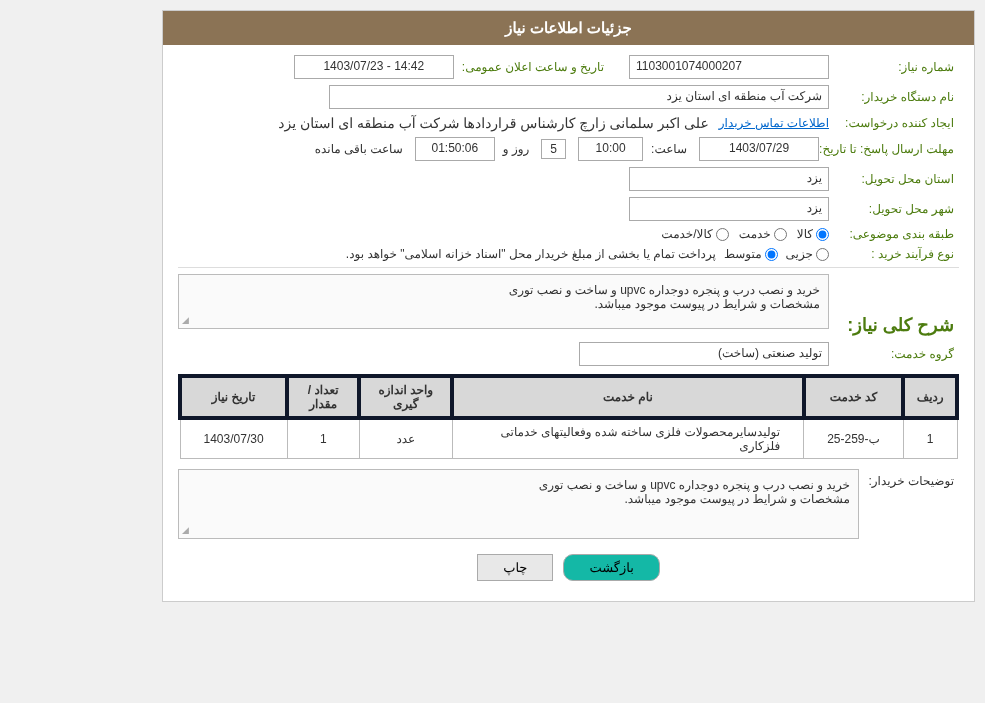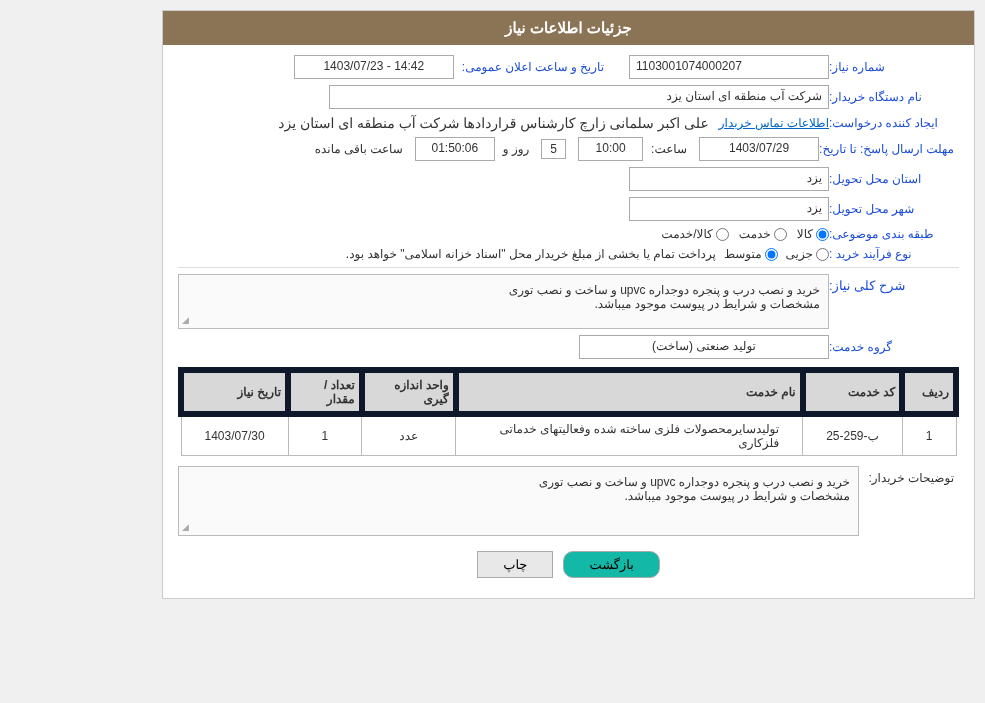--- a/index.html
+++ b/index.html
@@ -32,23 +32,23 @@
       padding: 10px 15px;
     }
     .info-row {
       display: flex;
       align-items: center;
       margin-bottom: 6px;
       flex-direction: row;
     }
     .label-cell {
       min-width: 130px;
-      text-align: left;
+      text-align: right;
       padding-right: 5px;
-      color: #1d4ed8;
+      color: #4d7c0f;
       font-size: 12px;
       white-space: nowrap;
     }
     .value-cell {
       flex: 1;
       display: flex;
       align-items: center;
     }
     .input-box {
       border: 1px solid #aaa;
@@ -122,23 +122,23 @@
       position: relative;
     }
     .service-table {
       width: 100%;
       border-collapse: collapse;
       font-size: 12px;
       direction: rtl;
     }
     .service-table th {
       background: #d8d8d8;
-      border: 6px solid #0f172a;
+      border: 4px solid #0f172a;
       padding: 5px 4px;
-      text-align: right;
+      text-align: center;
       font-weight: bold;
     }
     .service-table td {
       border: 1px solid #bbb;
       padding: 5px 23px;
       text-align: center;
     }
     .service-table tr:nth-child(even) td {
       background: #f9f9f9;
     }
@@ -290,35 +290,35 @@
                 <span>متوسط</span>
             </label>
           </div>
           <span class="process-note">پرداخت تمام یا بخشی از مبلغ خریدار محل "اسناد خزانه اسلامی" خواهد بود.</span>
         </div>
       </div>
 
       <hr class="divider">
 
       <div class="info-row" style="align-items:flex-start;">
-        <span class="label-cell" style="font-weight:normal; font-size:13px; padding-top:4px;">شرح کلی نیاز:</span>
+        <span class="label-cell" style="font-weight:bold; font-size:18px; padding-top:4px;margin-top:36px;">شرح کلی نیاز:</span>
         <div class="value-cell">
           <div class="description-box" style="flex:1; min-width:600px;">
             <span style="white-space:pre-line;">خرید و نصب درب و پنجره دوجداره upvc و ساخت و نصب توری
 مشخصات و شرایط در پیوست موجود میباشد.</span>
             <span class="corner-resize">◢</span>
           </div>
         </div>
       </div>
 
 
       <div class="info-row">
         <span class="label-cell">گروه خدمت:</span>
         <div class="value-cell">
-          <div class="input-box" style="min-width:250px;text-align:center;">تولید صنعتی (ساخت)</div>
+          <div class="input-box" style="min-width:250px;">تولید صنعتی (ساخت)</div>
         </div>
       </div>
 
       <table class="service-table" style="margin-top:8px; margin-bottom:10px;">
         <thead>
           <tr>
             <th>ردیف</th>
             <th>کد خدمت</th>
             <th>نام خدمت</th>
             <th>واحد اندازه گیری</th>

